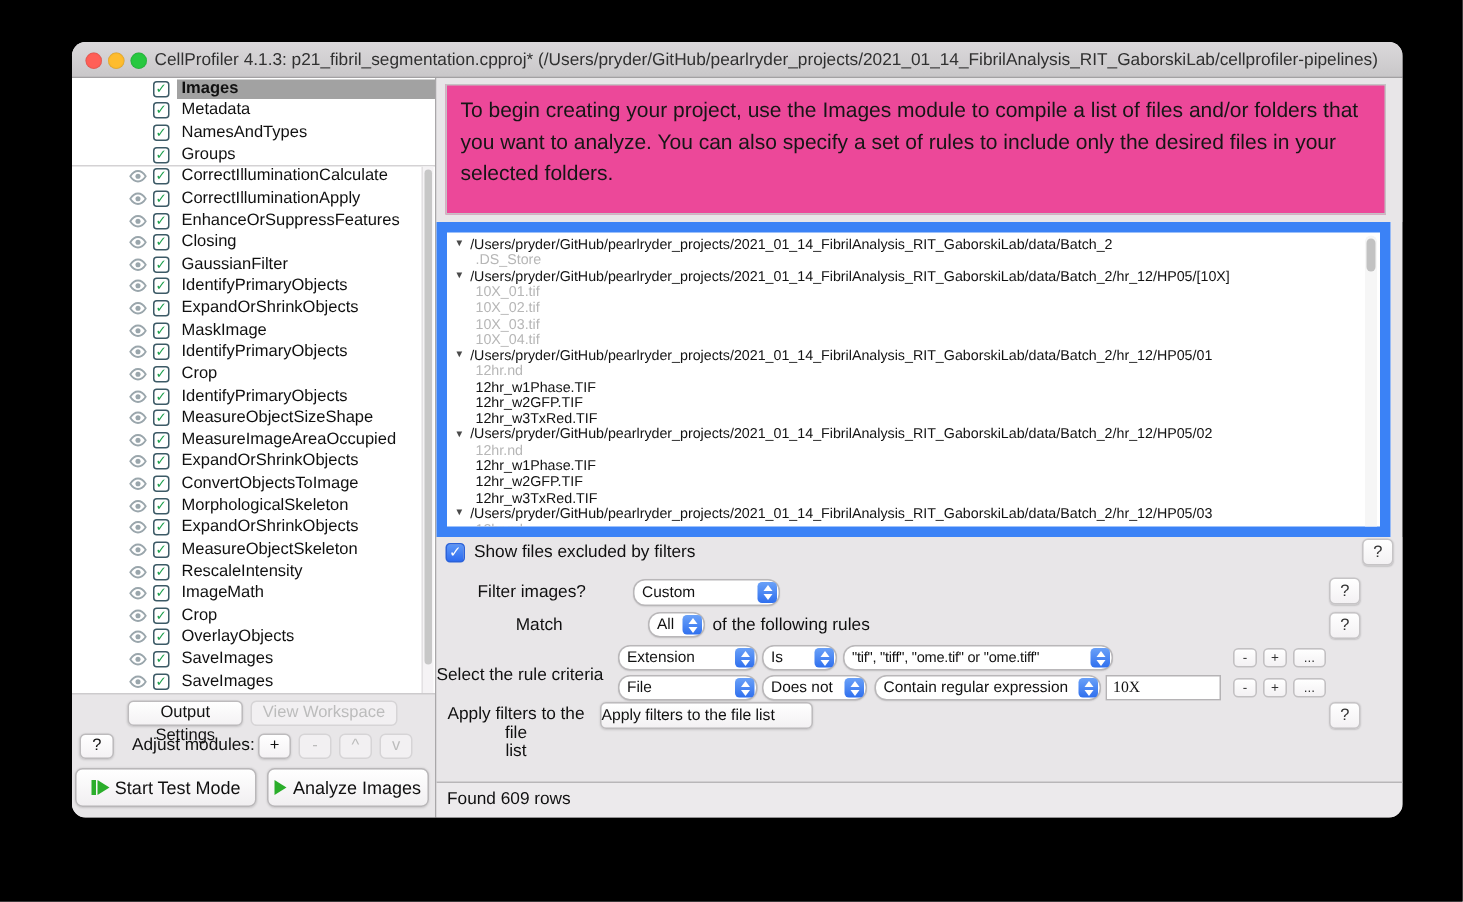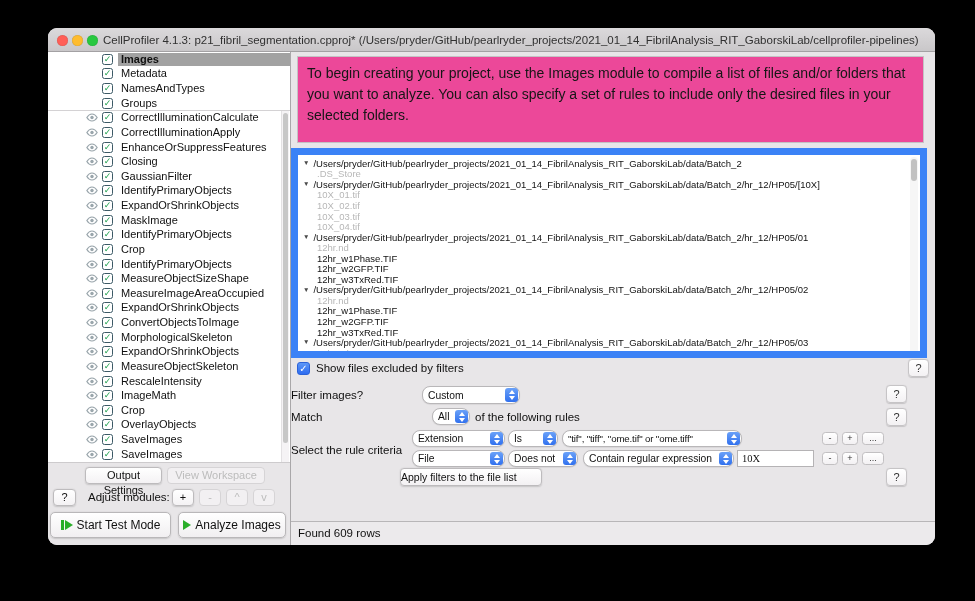--- a/index.html
+++ b/index.html
@@ -41,21 +41,21 @@
   .frow.file_dim{color:#b7b7b7;padding-left:19px}
   .fl-scroll{position:absolute;right:2px;top:2px;width:8px;height:203px;background:#f6f6f6;border-radius:4px}
   .fl-scroll .thumb{position:absolute;left:1px;top:2px;width:6px;height:22px;background:#c2c2c2;border-radius:3px}
   
   .filterpanel{position:absolute;left:243px;top:330px;width:644px;height:163px;background:#e8e6e8}
   .bluechk{position:absolute;left:6px;top:4px;width:13px;height:13px;border-radius:3px;
     background:linear-gradient(#5d97f7,#2e6cf0);border:1px solid #2b62d9;color:#fff;
     font-size:10px;line-height:11px;text-align:center;font-weight:bold}
   .bluechk::after{content:"\2713"}
   .flabel{position:absolute;font-size:11.5px;color:#101010;white-space:nowrap}
-  .r-align{text-align:left}
+  .r-align{text-align:center}
   .help{position:absolute;width:21px;height:18px;background:linear-gradient(#fff,#f3f1f3);border:1px solid #c6c4c6;
     border-radius:4px;font-size:11px;color:#333;text-align:center;line-height:16px;box-shadow:0 .5px 1px rgba(0,0,0,.15)}
   .dd{position:absolute;background:#fff;border:1px solid #b9b7b9;border-radius:8px;box-shadow:0 .5px 1px rgba(0,0,0,.12)}
   .dd .txt{position:absolute;left:5px;right:16px;top:0;bottom:0;display:flex;align-items:center;
     font-size:10.3px;color:#111;white-space:nowrap;overflow:hidden}
   .dd .step{position:absolute;top:1px;right:1px;bottom:1px;width:13px;border-radius:3px;
     background:linear-gradient(#6aa1f8,#3070ee);display:flex;flex-direction:column;align-items:center;justify-content:center;gap:2px}
   .cu{width:0;height:0;border-left:3px solid transparent;border-right:3px solid transparent;border-bottom:4px solid #fff}
   .cd{width:0;height:0;border-left:3px solid transparent;border-right:3px solid transparent;border-top:4px solid #fff}
   .dd-narrow .txt{font-size:9.7px;letter-spacing:-.15px}
@@ -506,20 +506,24 @@
       <span class="step">
           <i class="cu"></i>
           <i class="cd"></i>
         </span>
     </div>
     <input class="tf" style="left: 446px; top: 92px; width: 77px; height: 17px;" value="10X">
     <div class="mini" style="left:531px;top:94px;width:16px">-</div>
     <div class="mini" style="left:551px;top:94px;width:16px">+</div>
     <div class="mini" style="left:571px;top:94px;width:22px">...</div>
 
+    <div class="flabel r-align" style="left:0;top:112px;width:106px;white-space:normal;line-height:12.5px">
+      <span>Apply filters to the file</span><br>
+      <span>list</span>
+    </div>
     <div class="pushbtn" style="left:109px;top:110px;width:142px;height:18px;line-height:16px;font-size:10.5px">Apply filters to the file list</div>
     <div class="help" style="left:595px;top:110px">?</div>
   </div>
 
   <div class="statusbar">Found 609 rows</div>
 
   <div class="sbot">
     <div class="btn" style="left:37px;top:4px;width:77px;height:17px;line-height:15px">Output Settings</div>
     <div class="btn disabled" style="left:119px;top:4px;width:98px;height:17px;line-height:15px">View Workspace</div>
     <div class="btn" style="left:5px;top:26px;width:23px;height:17px;line-height:15px">?</div>

